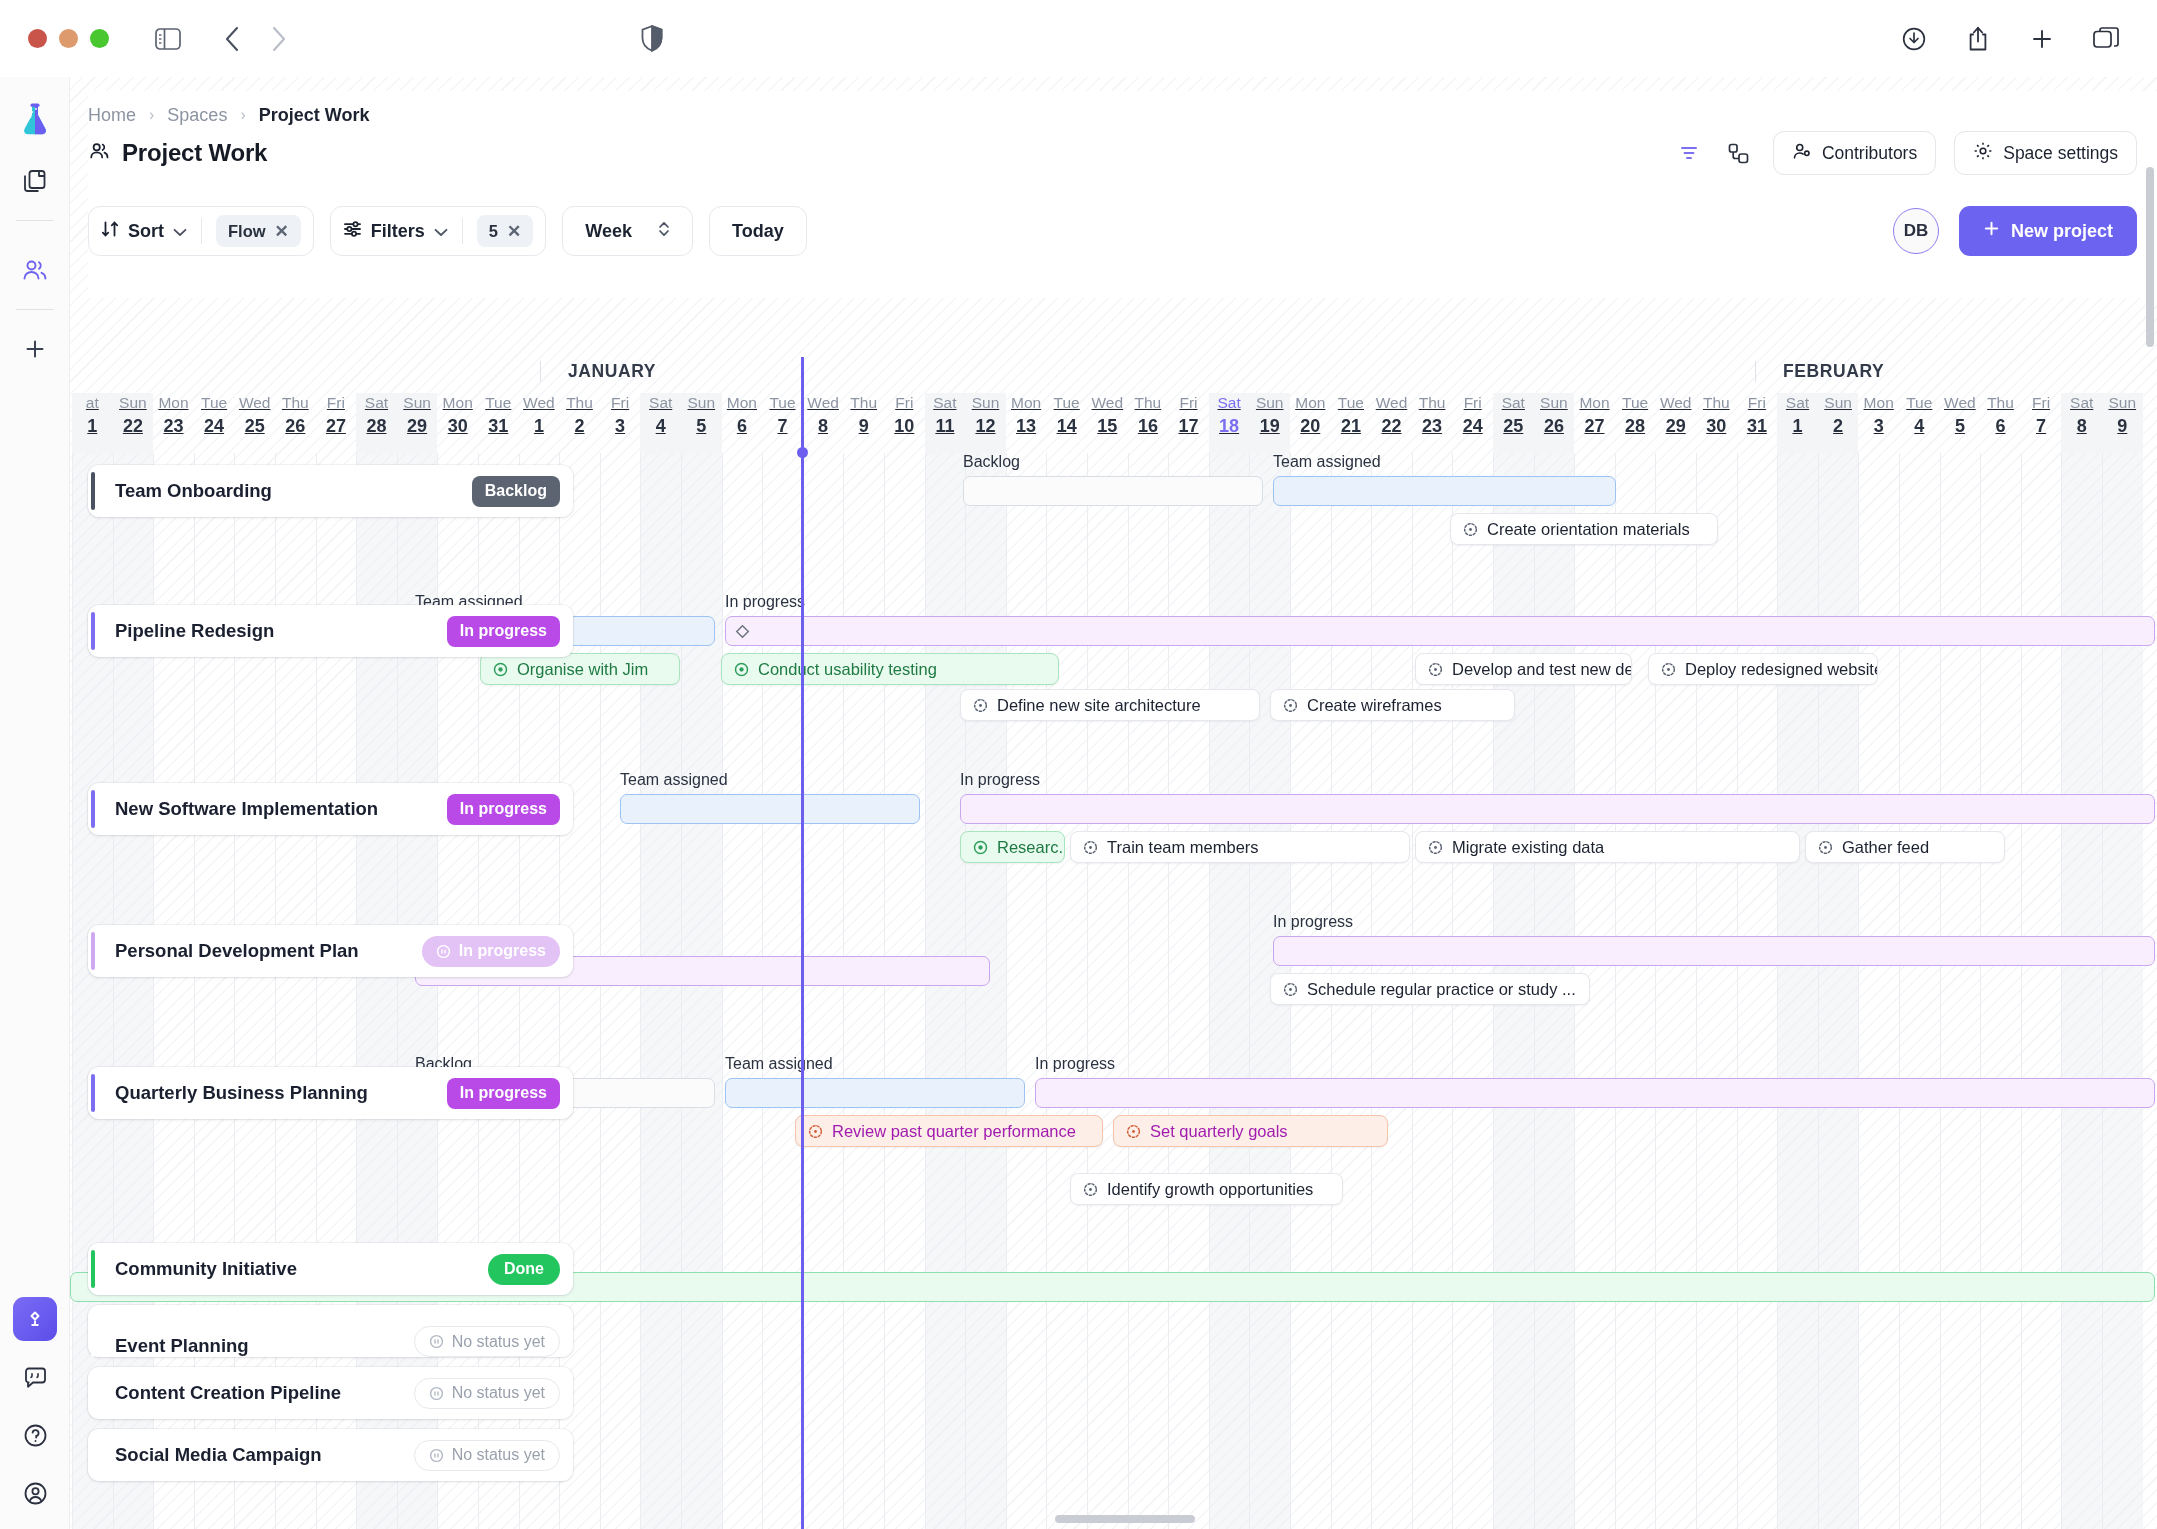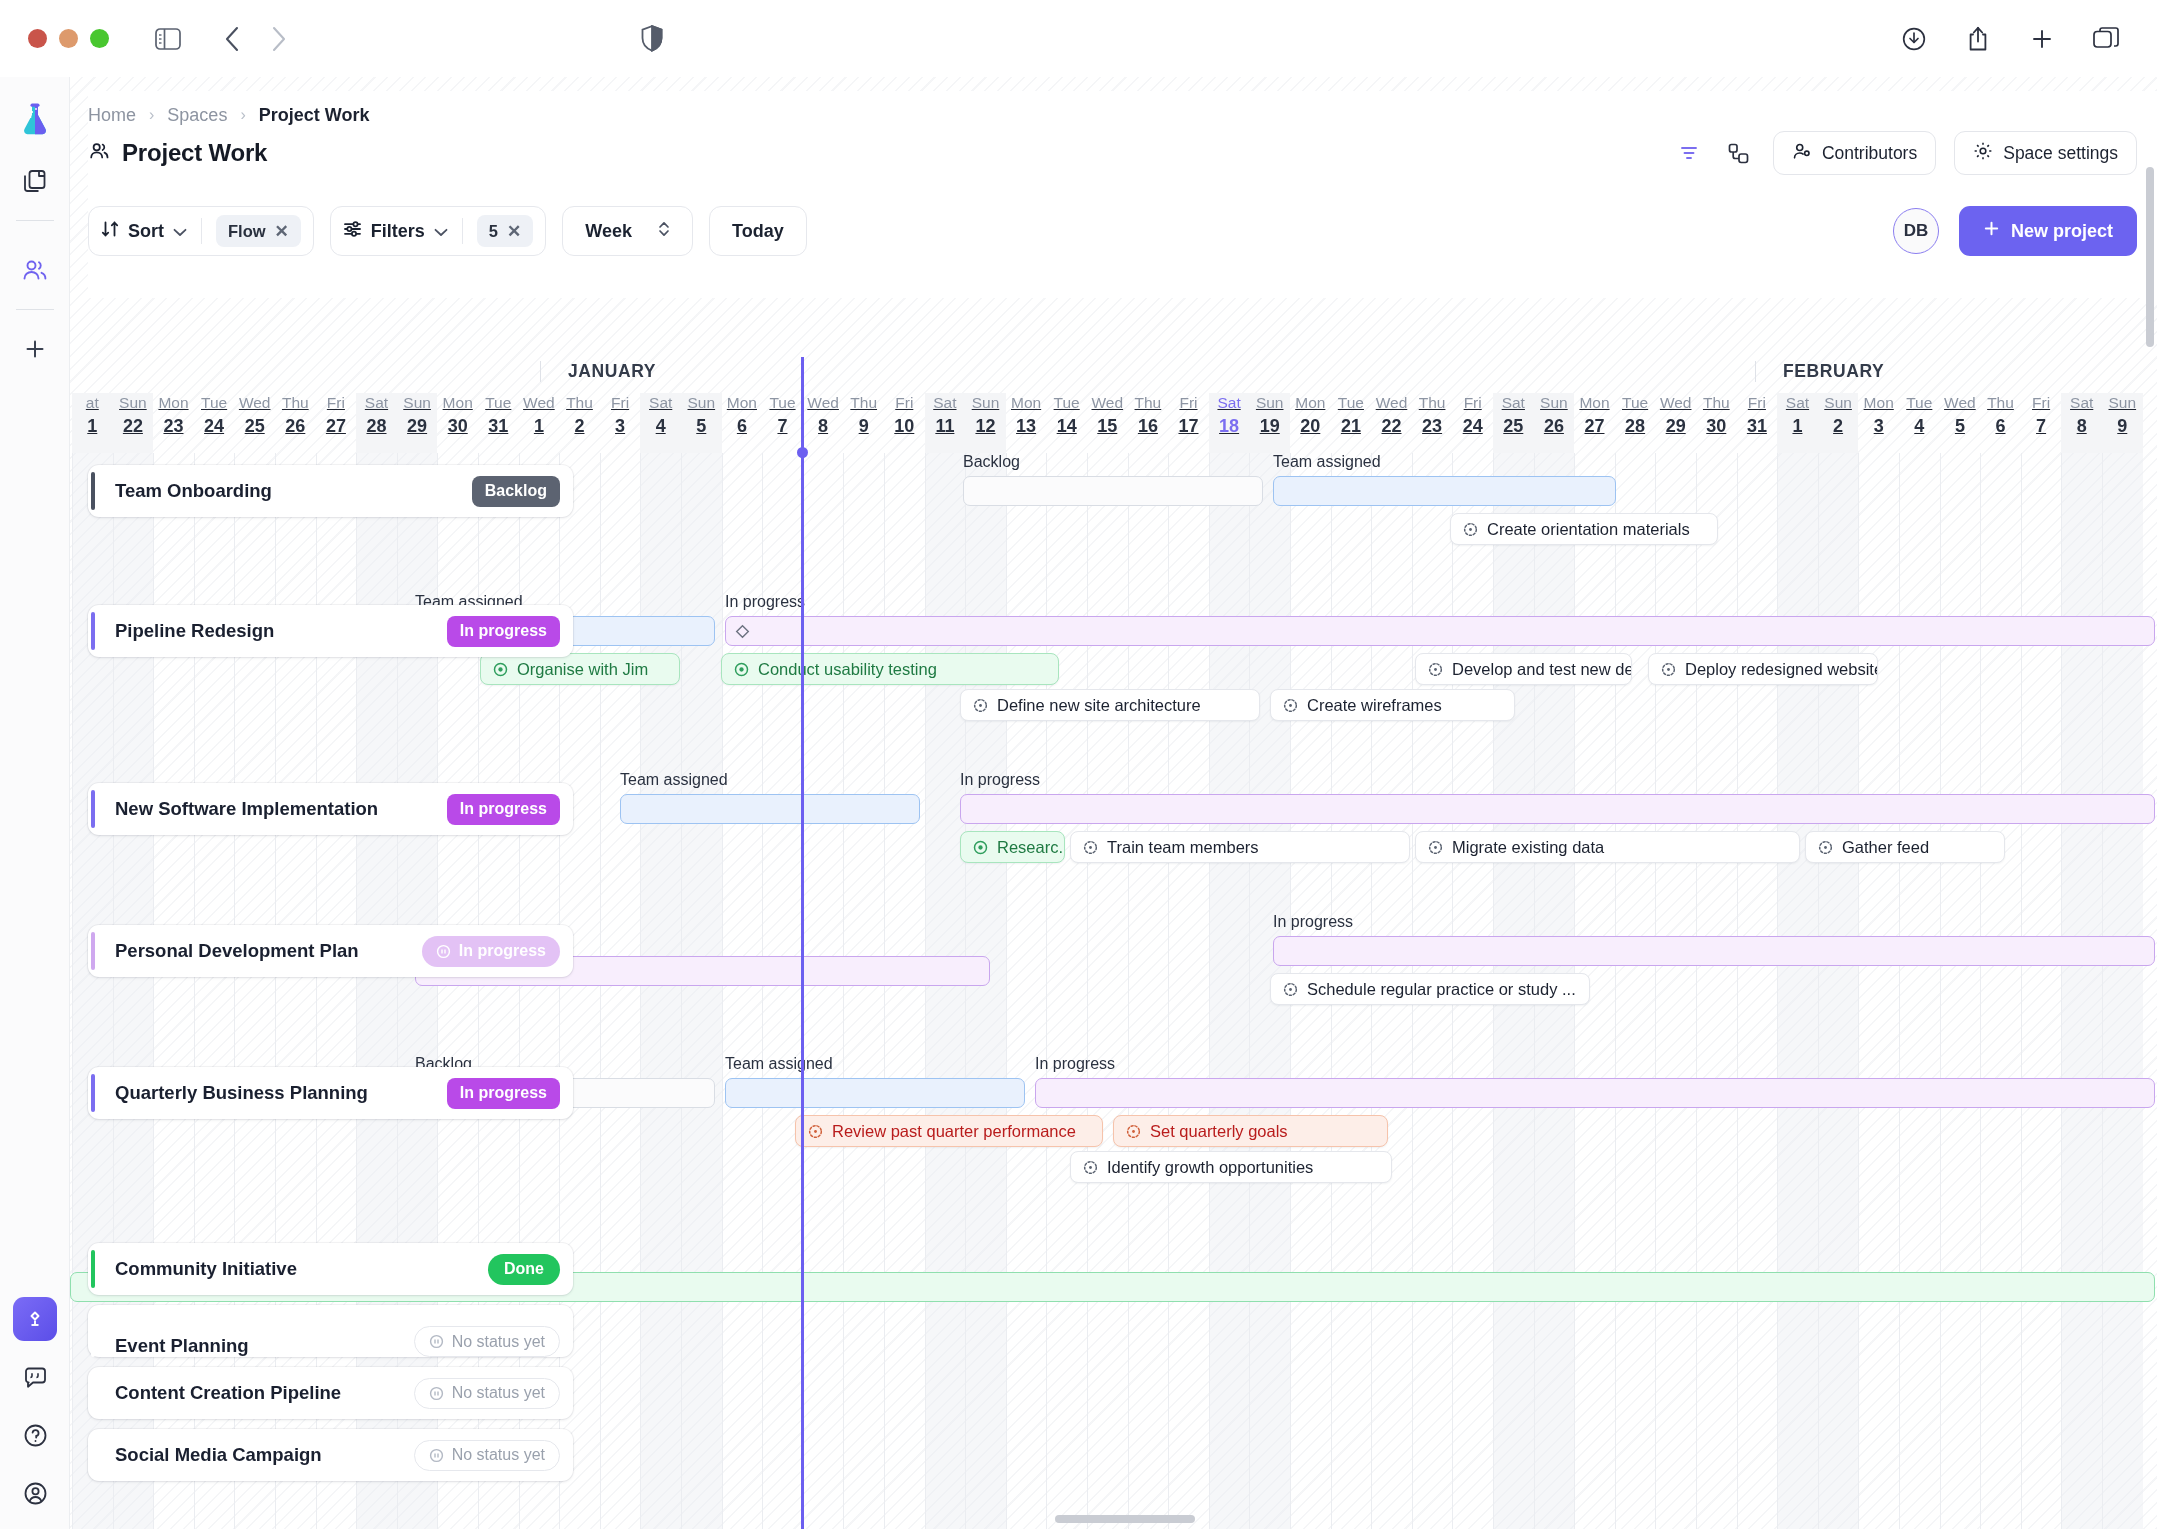--- a/index.html
+++ b/index.html
@@ -239,21 +239,21 @@
   .task {
     position: absolute; height: 32px; border-radius: 8px;
     display: flex; align-items: center; gap: 9px;
     padding: 0 12px; font-size: 16.5px; white-space: nowrap;
     overflow: hidden; z-index: 4; background: #fff;
     border: 1px solid #e5e7ec;
     box-shadow: 0 1px 2px rgba(22,28,45,.06);
     color: #1c2230;
   }
   .task.green { background: #e9fbef; border-color: #a8e5be; color: #1f7a43; }
-  .task.red   { background: #fdeee8; border-color: #f6c3ab; color: #b91c1c; }
+  .task.red   { background: #fdeee8; border-color: #f6c3ab; color: #a21caf; }
 
   .ico { width: 15px; height: 15px; flex: none; display: block; }
 
   
   #v-scroll {
     position: absolute; right: 3px; top: 90px; width: 8px; height: 180px;
     border-radius: 4px; background: #c9ccd3;
   }
   #h-scroll {
     position: absolute; bottom: 6px; left: 985px; width: 140px; height: 8px;
@@ -1011,21 +1011,21 @@
         </div>
         <div class="task red" style="left: 1043px; top: 662px; width: 275px;">
           <span style="display: flex;">
             <svg class="ico" viewBox="0 0 16 16" fill="none" stroke="#d0603a" stroke-width="1.6" stroke-linecap="round" stroke-dasharray="2.2 2.1">
               <circle cx="8" cy="8" r="6.2"></circle>
               <circle cx="8" cy="8" r="1.5" stroke-dasharray="0" fill="#d0603a" stroke="none"></circle>
             </svg>
           </span>
           <span>Set quarterly goals</span>
         </div>
-        <div class="task" style="left: 1000px; top: 698px; width: 322px;">
+        <div class="task" style="left: 1000px; top: 720px; width: 273px;">
           <span style="display: flex;">
             <svg class="ico" viewBox="0 0 16 16" fill="none" stroke="#5a6270" stroke-width="1.6" stroke-linecap="round" stroke-dasharray="2.2 2.1">
               <circle cx="8" cy="8" r="6.2"></circle>
               <circle cx="8" cy="8" r="1.5" stroke-dasharray="0" fill="#5a6270" stroke="none"></circle>
             </svg>
           </span>
           <span>Identify growth opportunities</span>
         </div>
         <div class="project-card" style="top: 614px;">
           <div class="accent" style="background: rgb(123, 110, 240);"></div>

